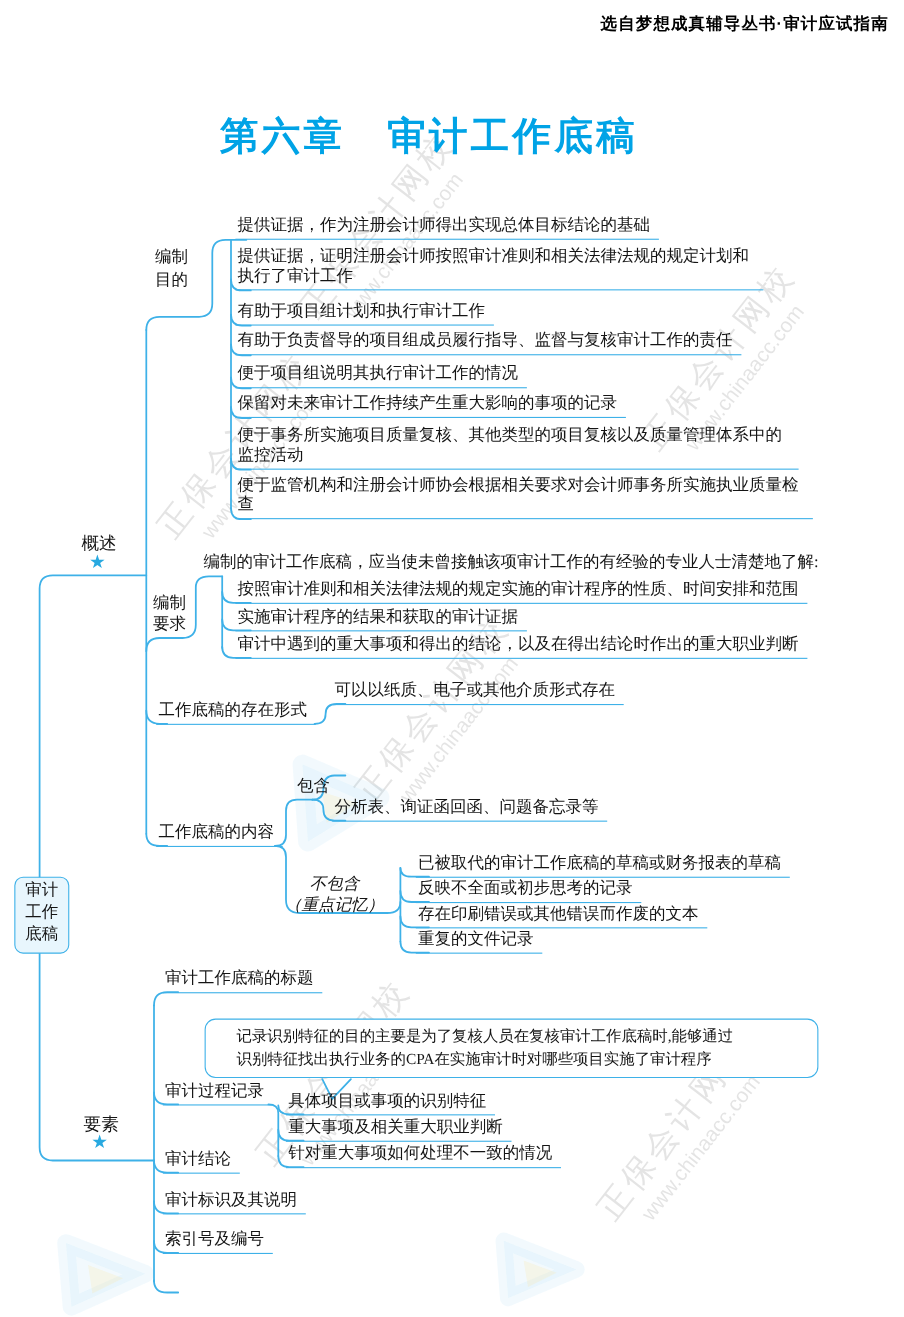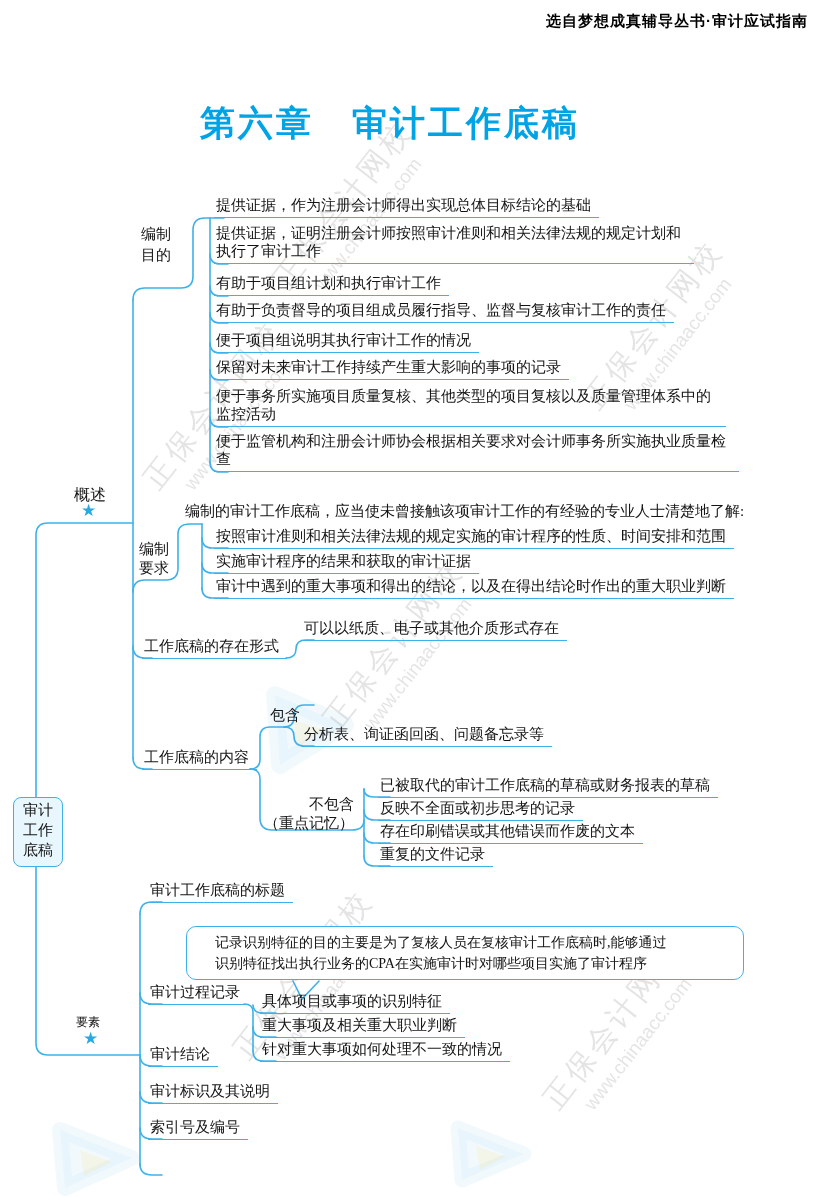--- a/index.html
+++ b/index.html
@@ -134,21 +134,21 @@
   <div class="title txt">第六章　审计工作底稿</div>
 
   <div class="root-node txt">
     <span>审计</span>
     <span>工作</span>
     <span>底稿</span>
   </div>
 
   <div class="plain txt" style="left:72px;top:486px;font-size:16px;">概述</div>
   <div class="star txt" style="left:81px;top:502px;">★</div>
-  <div class="plain txt" style="left:74px;top:1014px;font-size:12px;font-family:Liberation Mono, monospace;">要素</div>
+  <div class="plain txt" style="left:74px;top:1014px;font-size:16px;">要素</div>
   <div class="star txt" style="left:83px;top:1030px;">★</div>
 
   <div class="plain two-line txt" style="left:139px;top:224px;">
     <span>编制</span>
     <span>目的</span>
   </div>
   <div class="leaf txt" style="left:214px;top:196px;">提供证据，作为注册会计师得出实现总体目标结论的基础</div>
   <div class="leaf wrap txt" style="left:214px;top:224px;width:470px;">提供证据，证明注册会计师按照审计准则和相关法律法规的规定计划和执行了审计工作</div>
   <div class="leaf txt" style="left:214px;top:274px;">有助于项目组计划和执行审计工作</div>
   <div class="leaf txt" style="left:214px;top:301px;">有助于负责督导的项目组成员履行指导、监督与复核审计工作的责任</div>
@@ -165,21 +165,21 @@
   <div class="leaf txt" style="left:214px;top:527px;">按照审计准则和相关法律法规的规定实施的审计程序的性质、时间安排和范围</div>
   <div class="leaf txt" style="left:214px;top:552px;">实施审计程序的结果和获取的审计证据</div>
   <div class="leaf txt" style="left:214px;top:577px;">审计中遇到的重大事项和得出的结论，以及在得出结论时作出的重大职业判断</div>
 
   <div class="leaf txt" style="left:142px;top:637px;">工作底稿的存在形式</div>
   <div class="leaf txt" style="left:302px;top:619px;">可以以纸质、电子或其他介质形式存在</div>
 
   <div class="leaf txt" style="left:142px;top:748px;">工作底稿的内容</div>
   <div class="plain txt" style="left:268px;top:706px;">包含</div>
   <div class="leaf txt" style="left:302px;top:725px;">分析表、询证函回函、问题备忘录等</div>
-  <div class="plain two-line lbl-sm txt" style="left:252px;top:795px;width:100px;text-align:right;">
+  <div class="plain two-line lbl-sm txt" style="left:252px;top:795px;width:100px;text-align:center;font-style:italic;">
     <span>不包含</span>
     <span>（重点记忆）</span>
   </div>
   <div class="leaf txt" style="left:378px;top:776px;">已被取代的审计工作底稿的草稿或财务报表的草稿</div>
   <div class="leaf txt" style="left:378px;top:799px;">反映不全面或初步思考的记录</div>
   <div class="leaf txt" style="left:378px;top:822px;">存在印刷错误或其他错误而作废的文本</div>
   <div class="leaf txt" style="left:378px;top:845px;">重复的文件记录</div>
 
   <div class="leaf txt" style="left:148px;top:881px;">审计工作底稿的标题</div>
 

